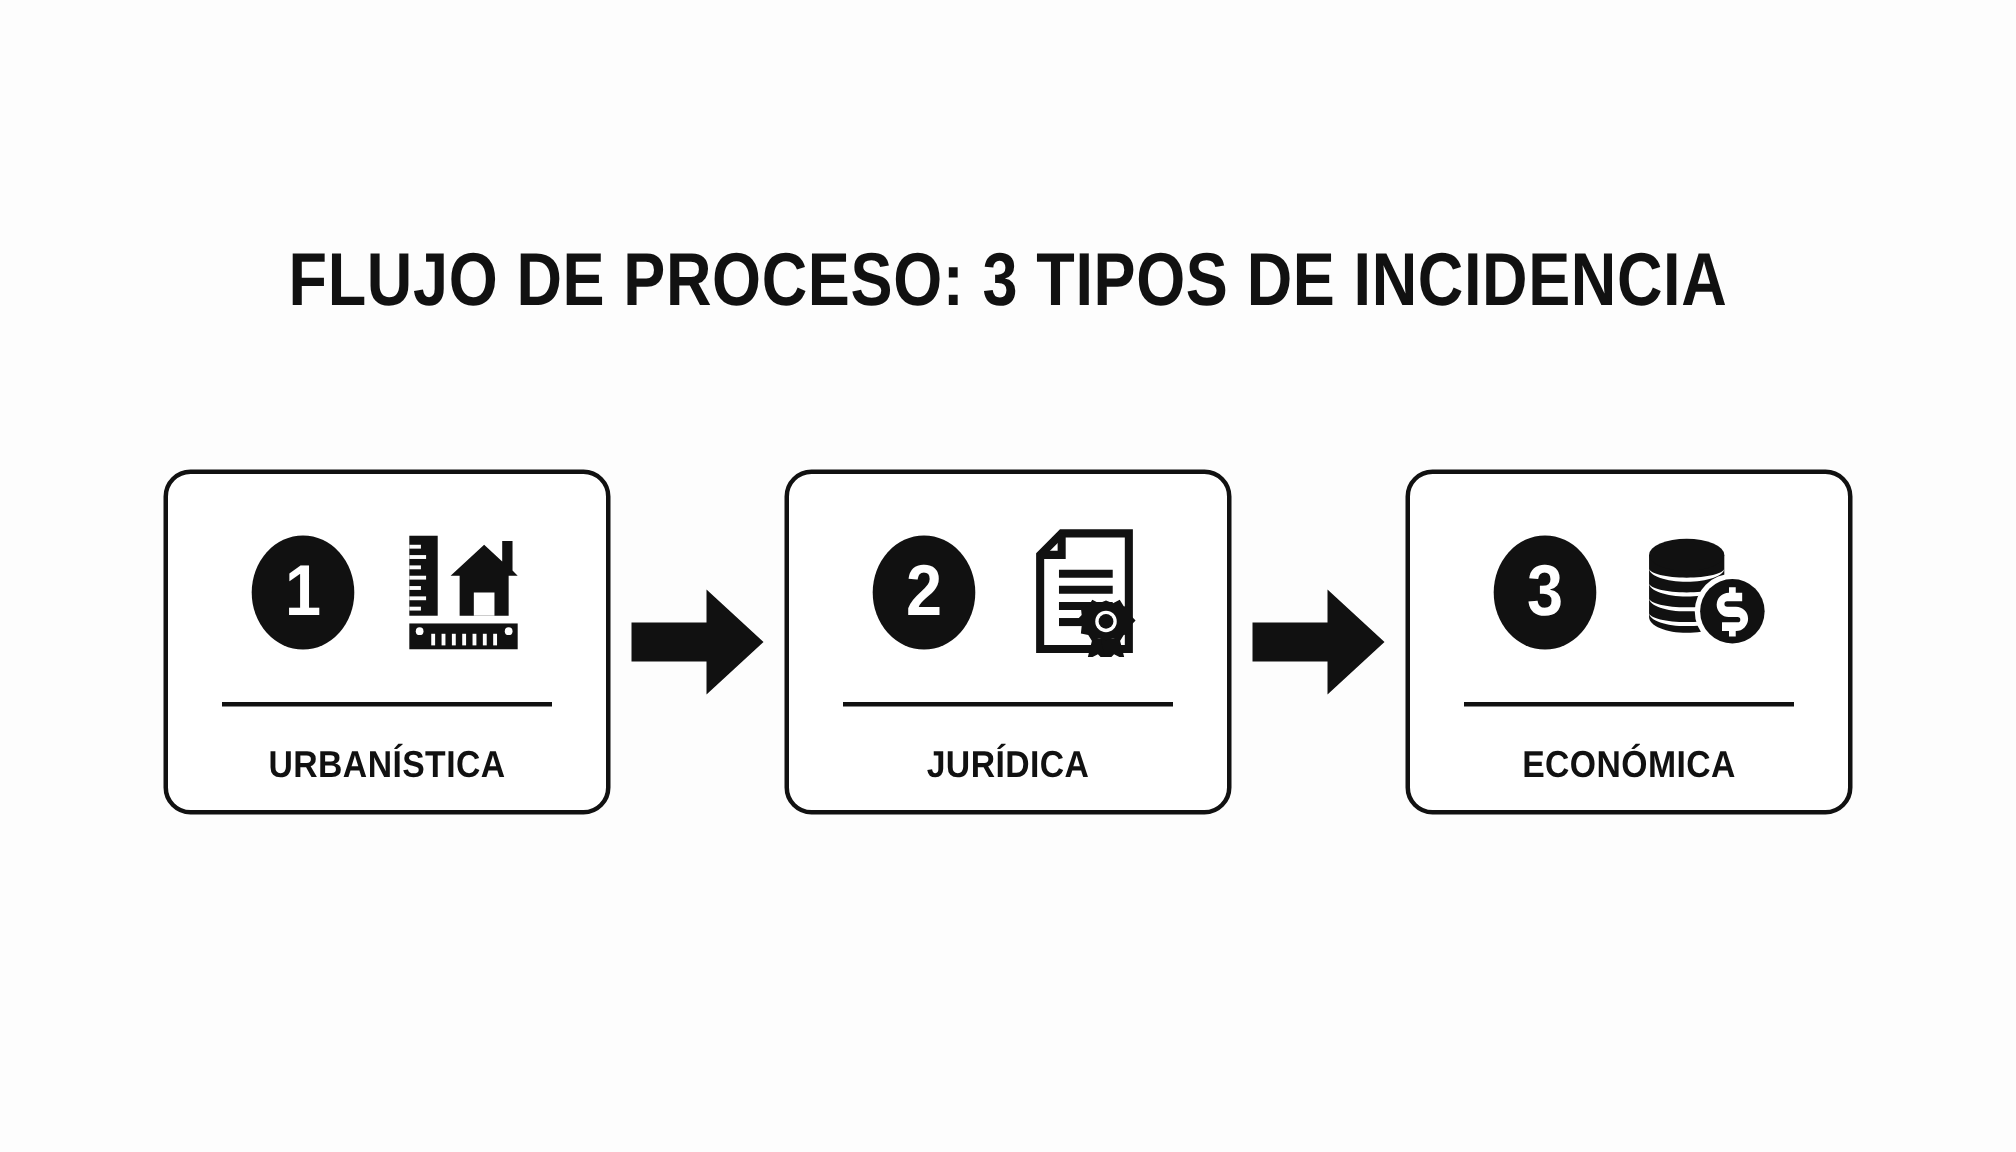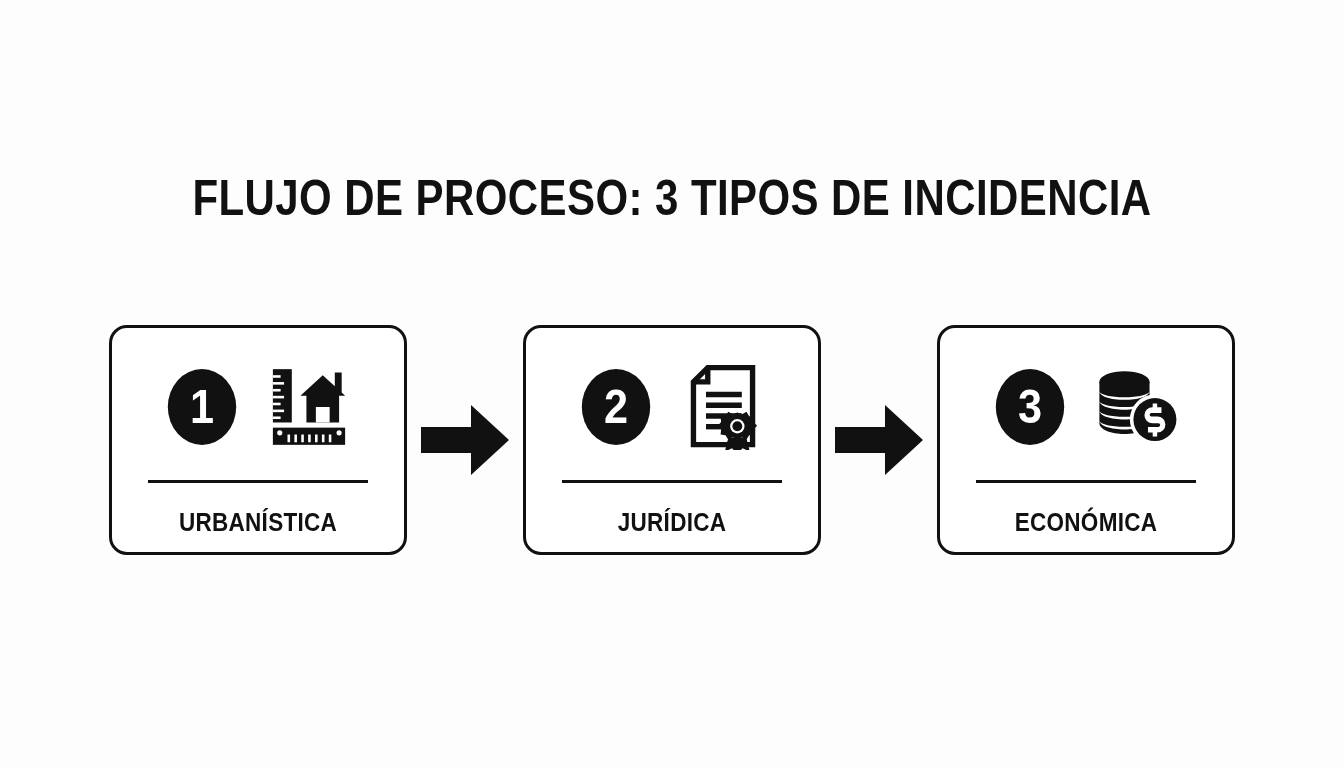--- a/index.html
+++ b/index.html
@@ -11,21 +11,20 @@
     height: 768px;
     background: #fdfdfd;
     font-family: "Liberation Sans", sans-serif;
     overflow: hidden;
     position: relative;
   }
 
   .stage {
     position: absolute;
     inset: 0;
-    margin-top: 12px;
   }
 
   
   .title {
     position: absolute;
     left: 0;
     right: 0;
     top: 160px;
     text-align: center;
     color: #111111;

